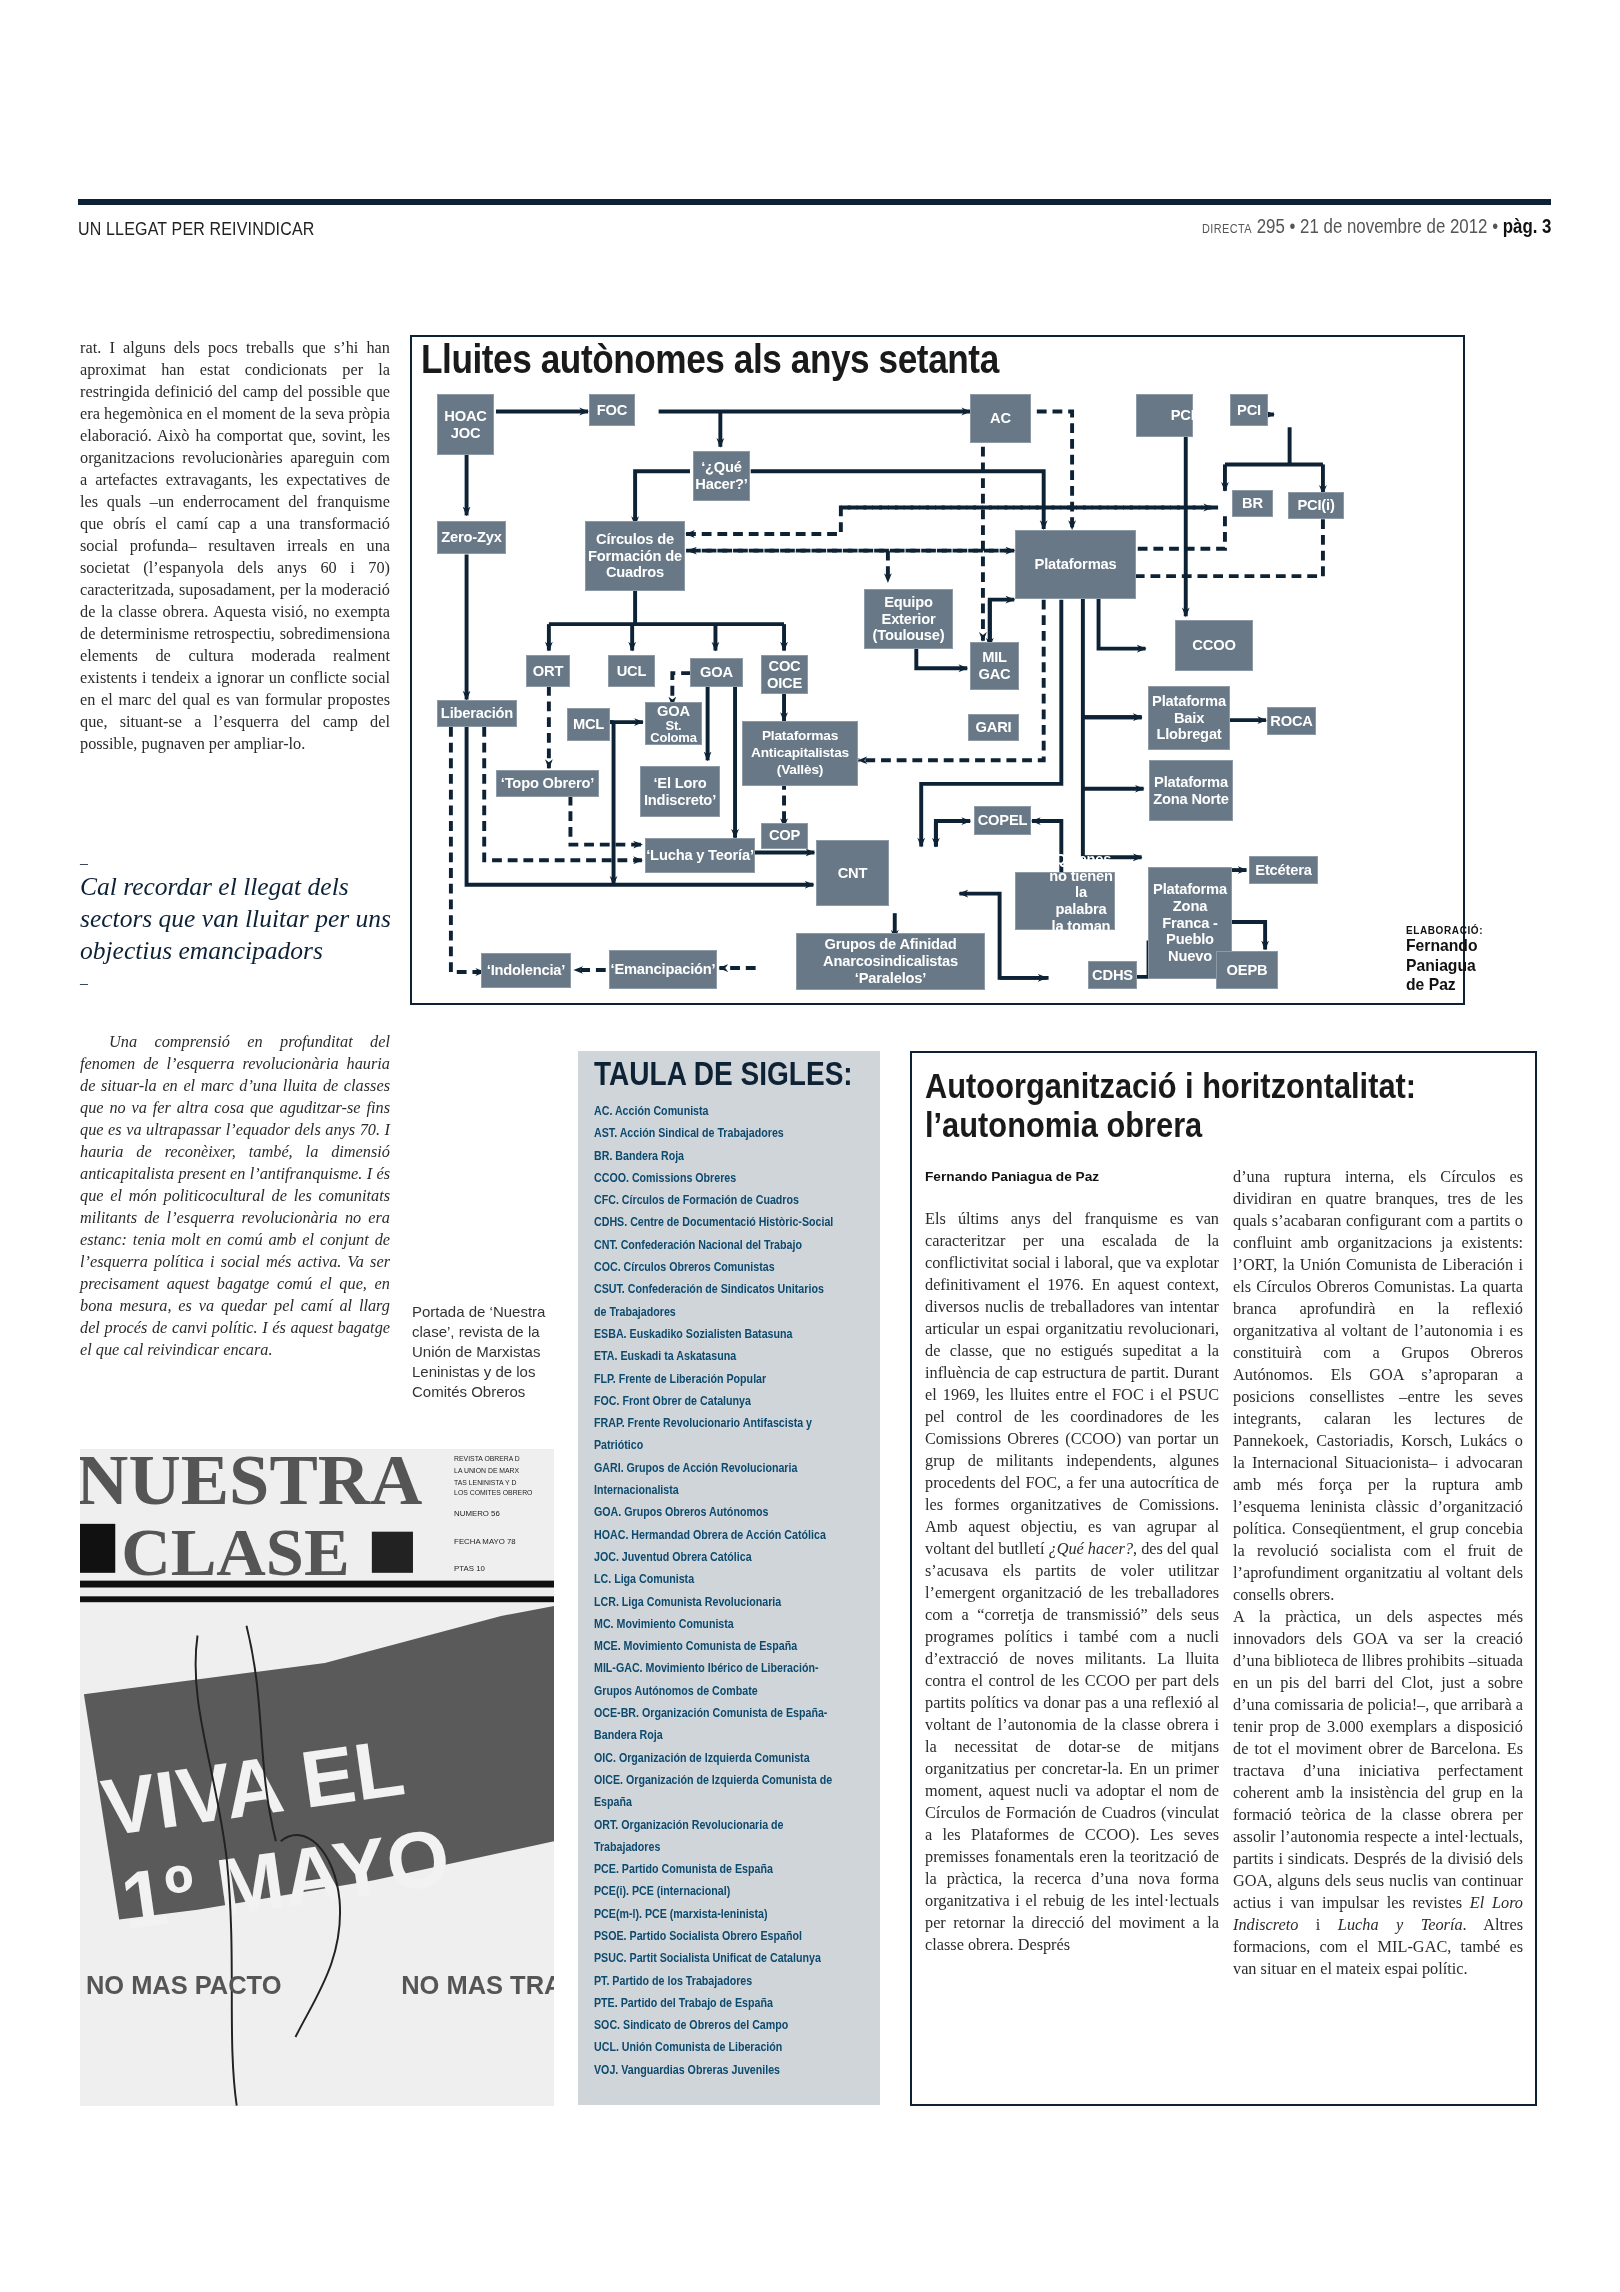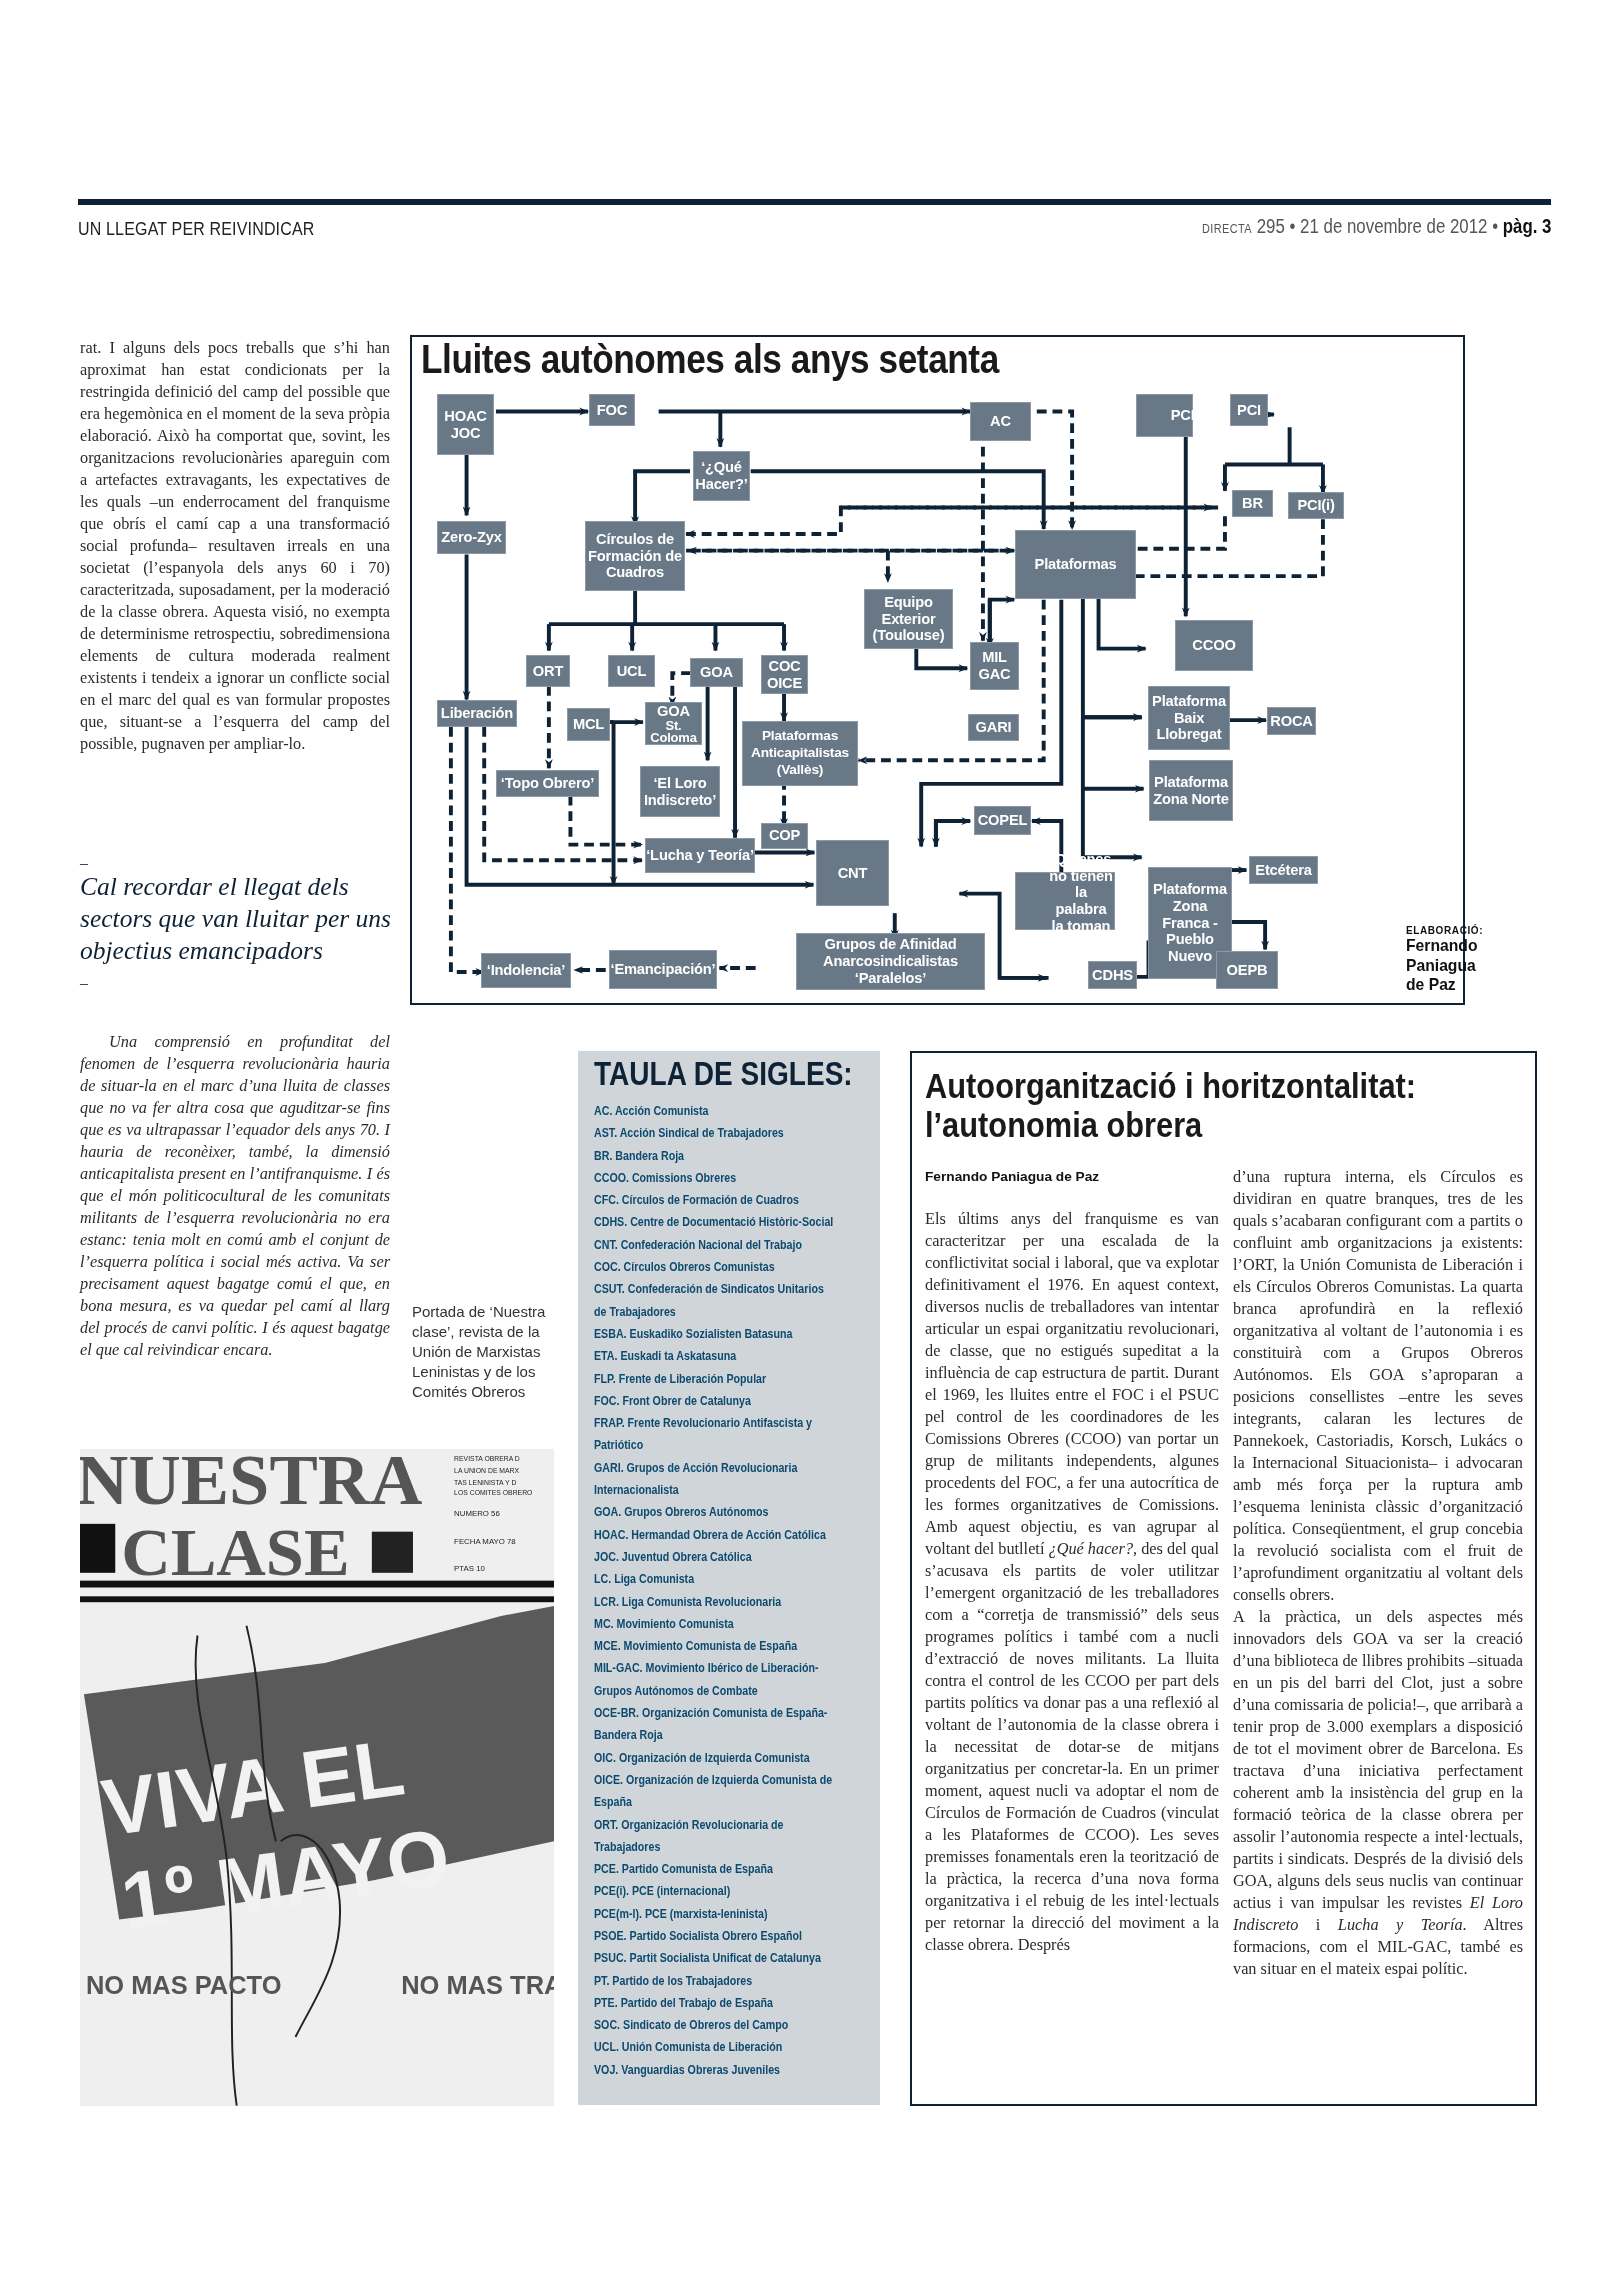--- a/index.html
+++ b/index.html
@@ -133,21 +133,21 @@
     <path d="M582,812 L582,862 L655,862" marker-end="url(#ah)"></path>
     <path d="M494,742 L494,878 L655,878" marker-end="url(#ah)"></path>
     <path d="M460,742 L460,992 L494,992" marker-end="url(#ah)"></path>
     <path d="M618,990 L586,990" marker-end="url(#ah)"></path>
     <path d="M771,988 L734,988" marker-end="url(#ah)"></path>
   </g>
 </svg>
 
 <div class="node" style="left:437px;top:394px;width:57px;height:61px;">HOAC JOC</div>
 <div class="node" style="left:589px;top:394px;width:46px;height:32px;">FOC</div>
-<div class="node" style="left:970px;top:394px;width:61px;height:39px;margin-top:8px;">AC</div>
+<div class="node" style="left:970px;top:394px;width:61px;height:49px;">AC</div>
 <div class="node" style="left:1136px;top:394px;width:57px;height:43px;padding-left:42px;">PCE</div>
 <div class="node" style="left:1230px;top:394px;width:38px;height:32px;">PCI</div>
 <div class="node" style="left:693px;top:451px;width:57px;height:50px;">‘¿Qué Hacer?’</div>
 <div class="node" style="left:1232px;top:490px;width:41px;height:27.4px;">BR</div>
 <div class="node" style="left:1288px;top:492px;width:56px;height:27.4px;">PCI(i)</div>
 <div class="node" style="left:437px;top:521px;width:69px;height:33px;">Zero-Zyx</div>
 <div class="node" style="left:585px;top:521px;width:100px;height:70px;">Círculos de Formación de Cuadros</div>
 <div class="node" style="left:1015px;top:530px;width:121px;height:69px;">Plataformas</div>
 <div class="node" style="left:864px;top:589px;width:89px;height:60px;">Equipo Exterior (Toulouse)</div>
 <div class="node" style="left:1175px;top:620px;width:78px;height:51px;">CCOO</div>

